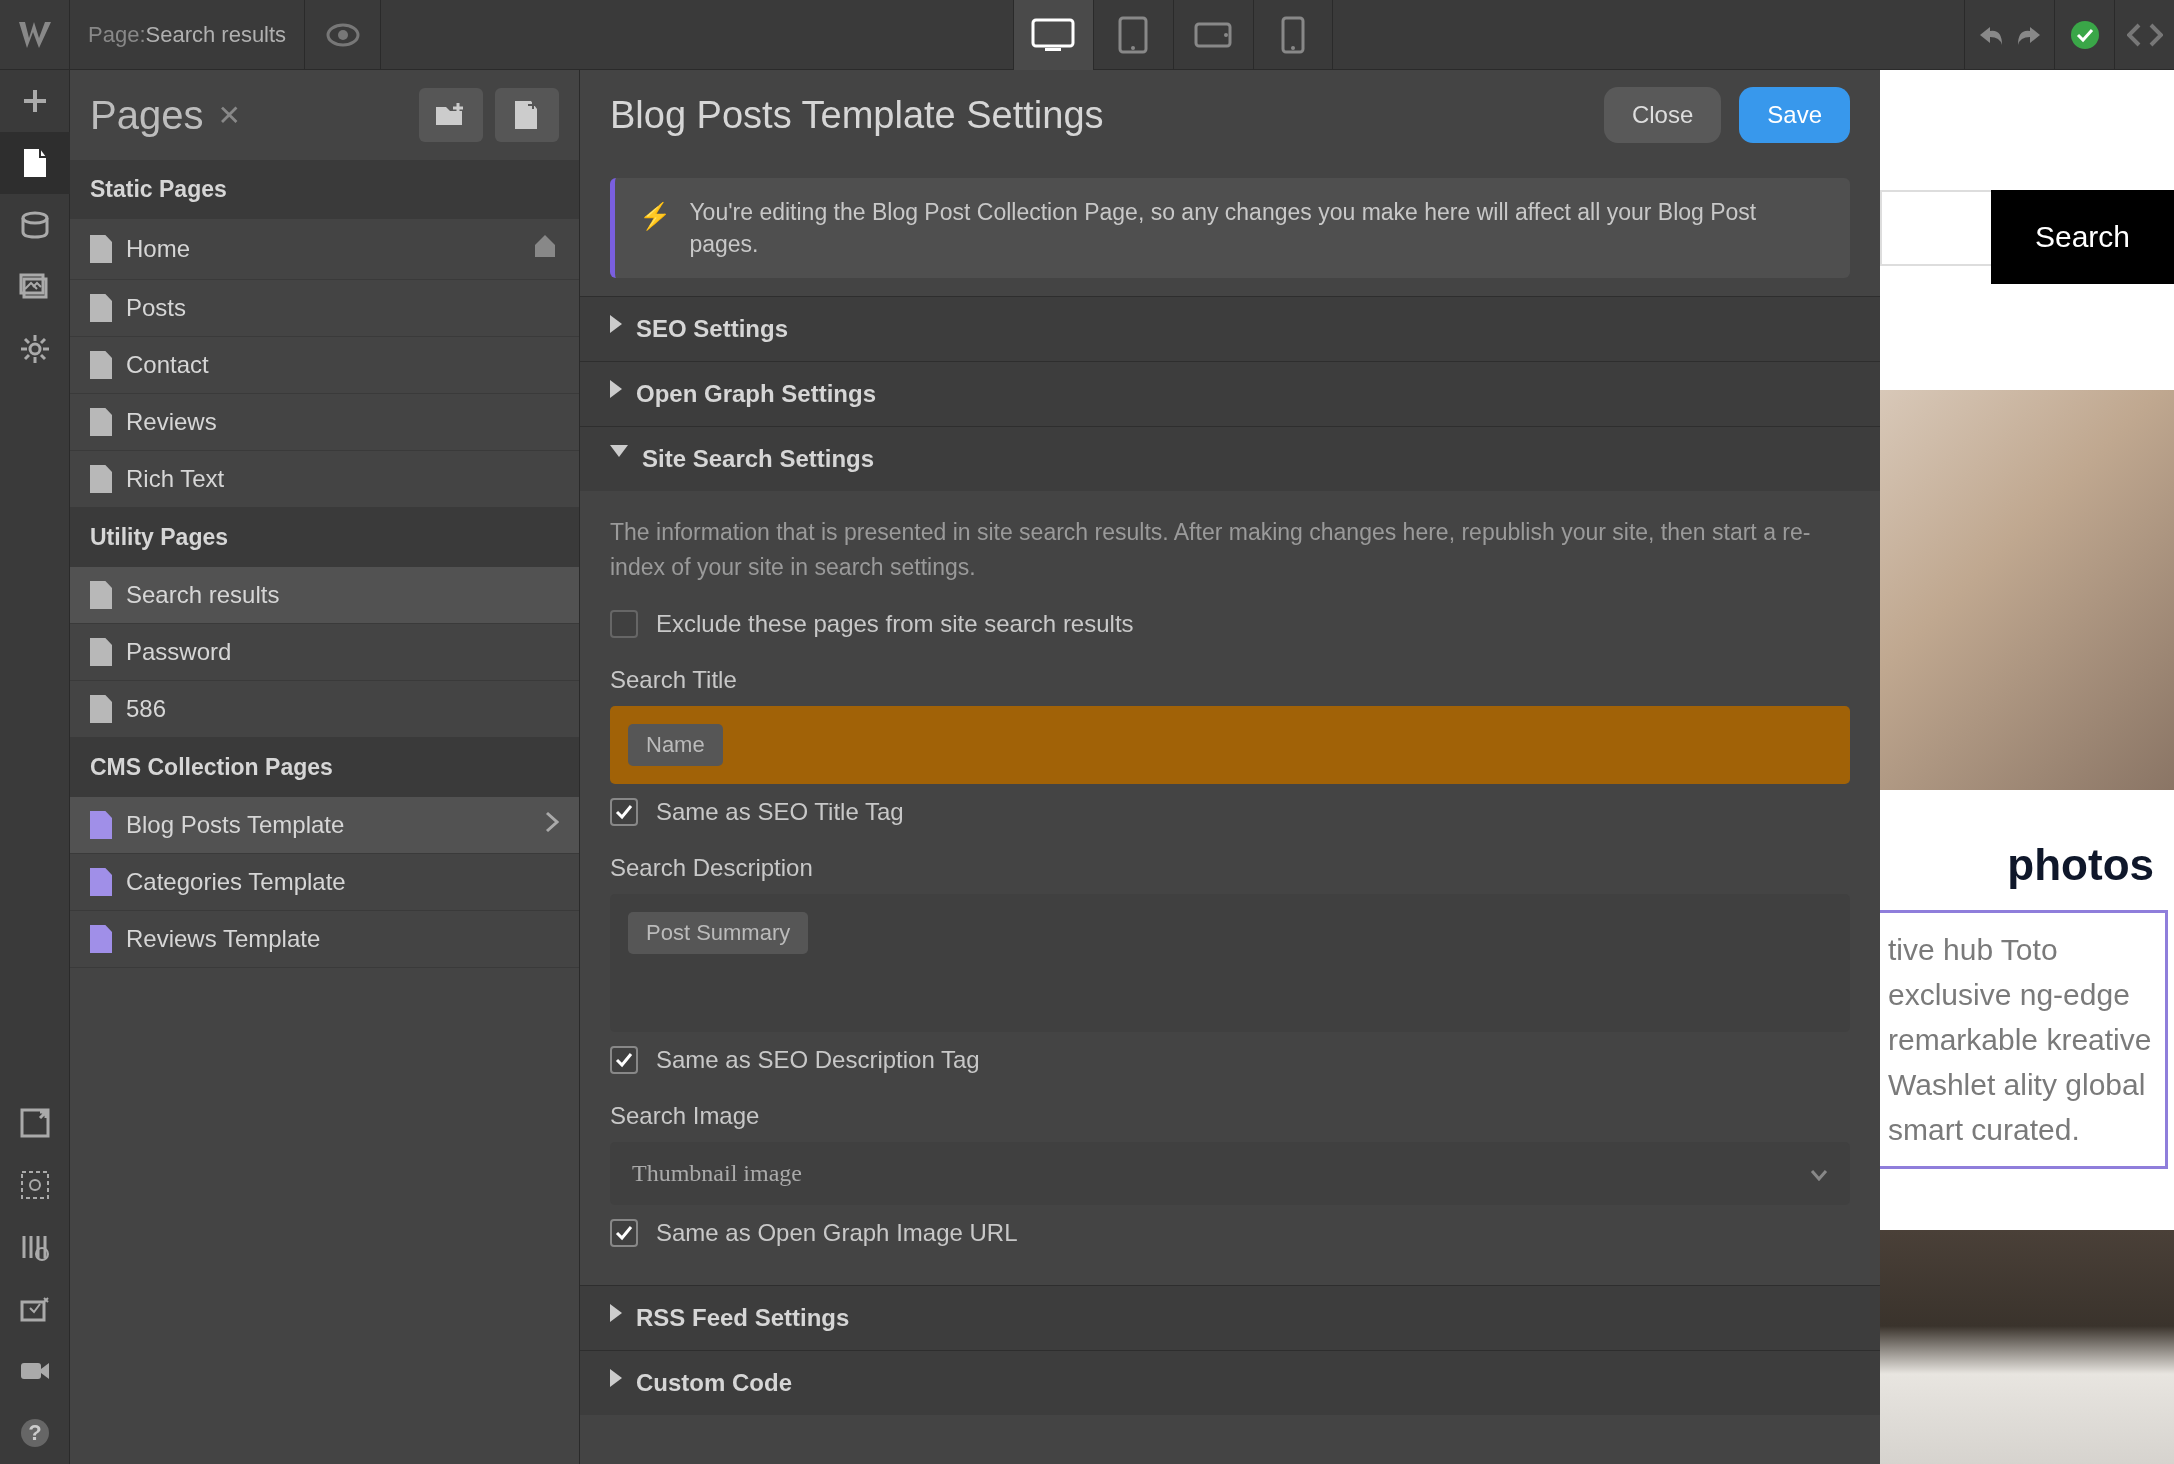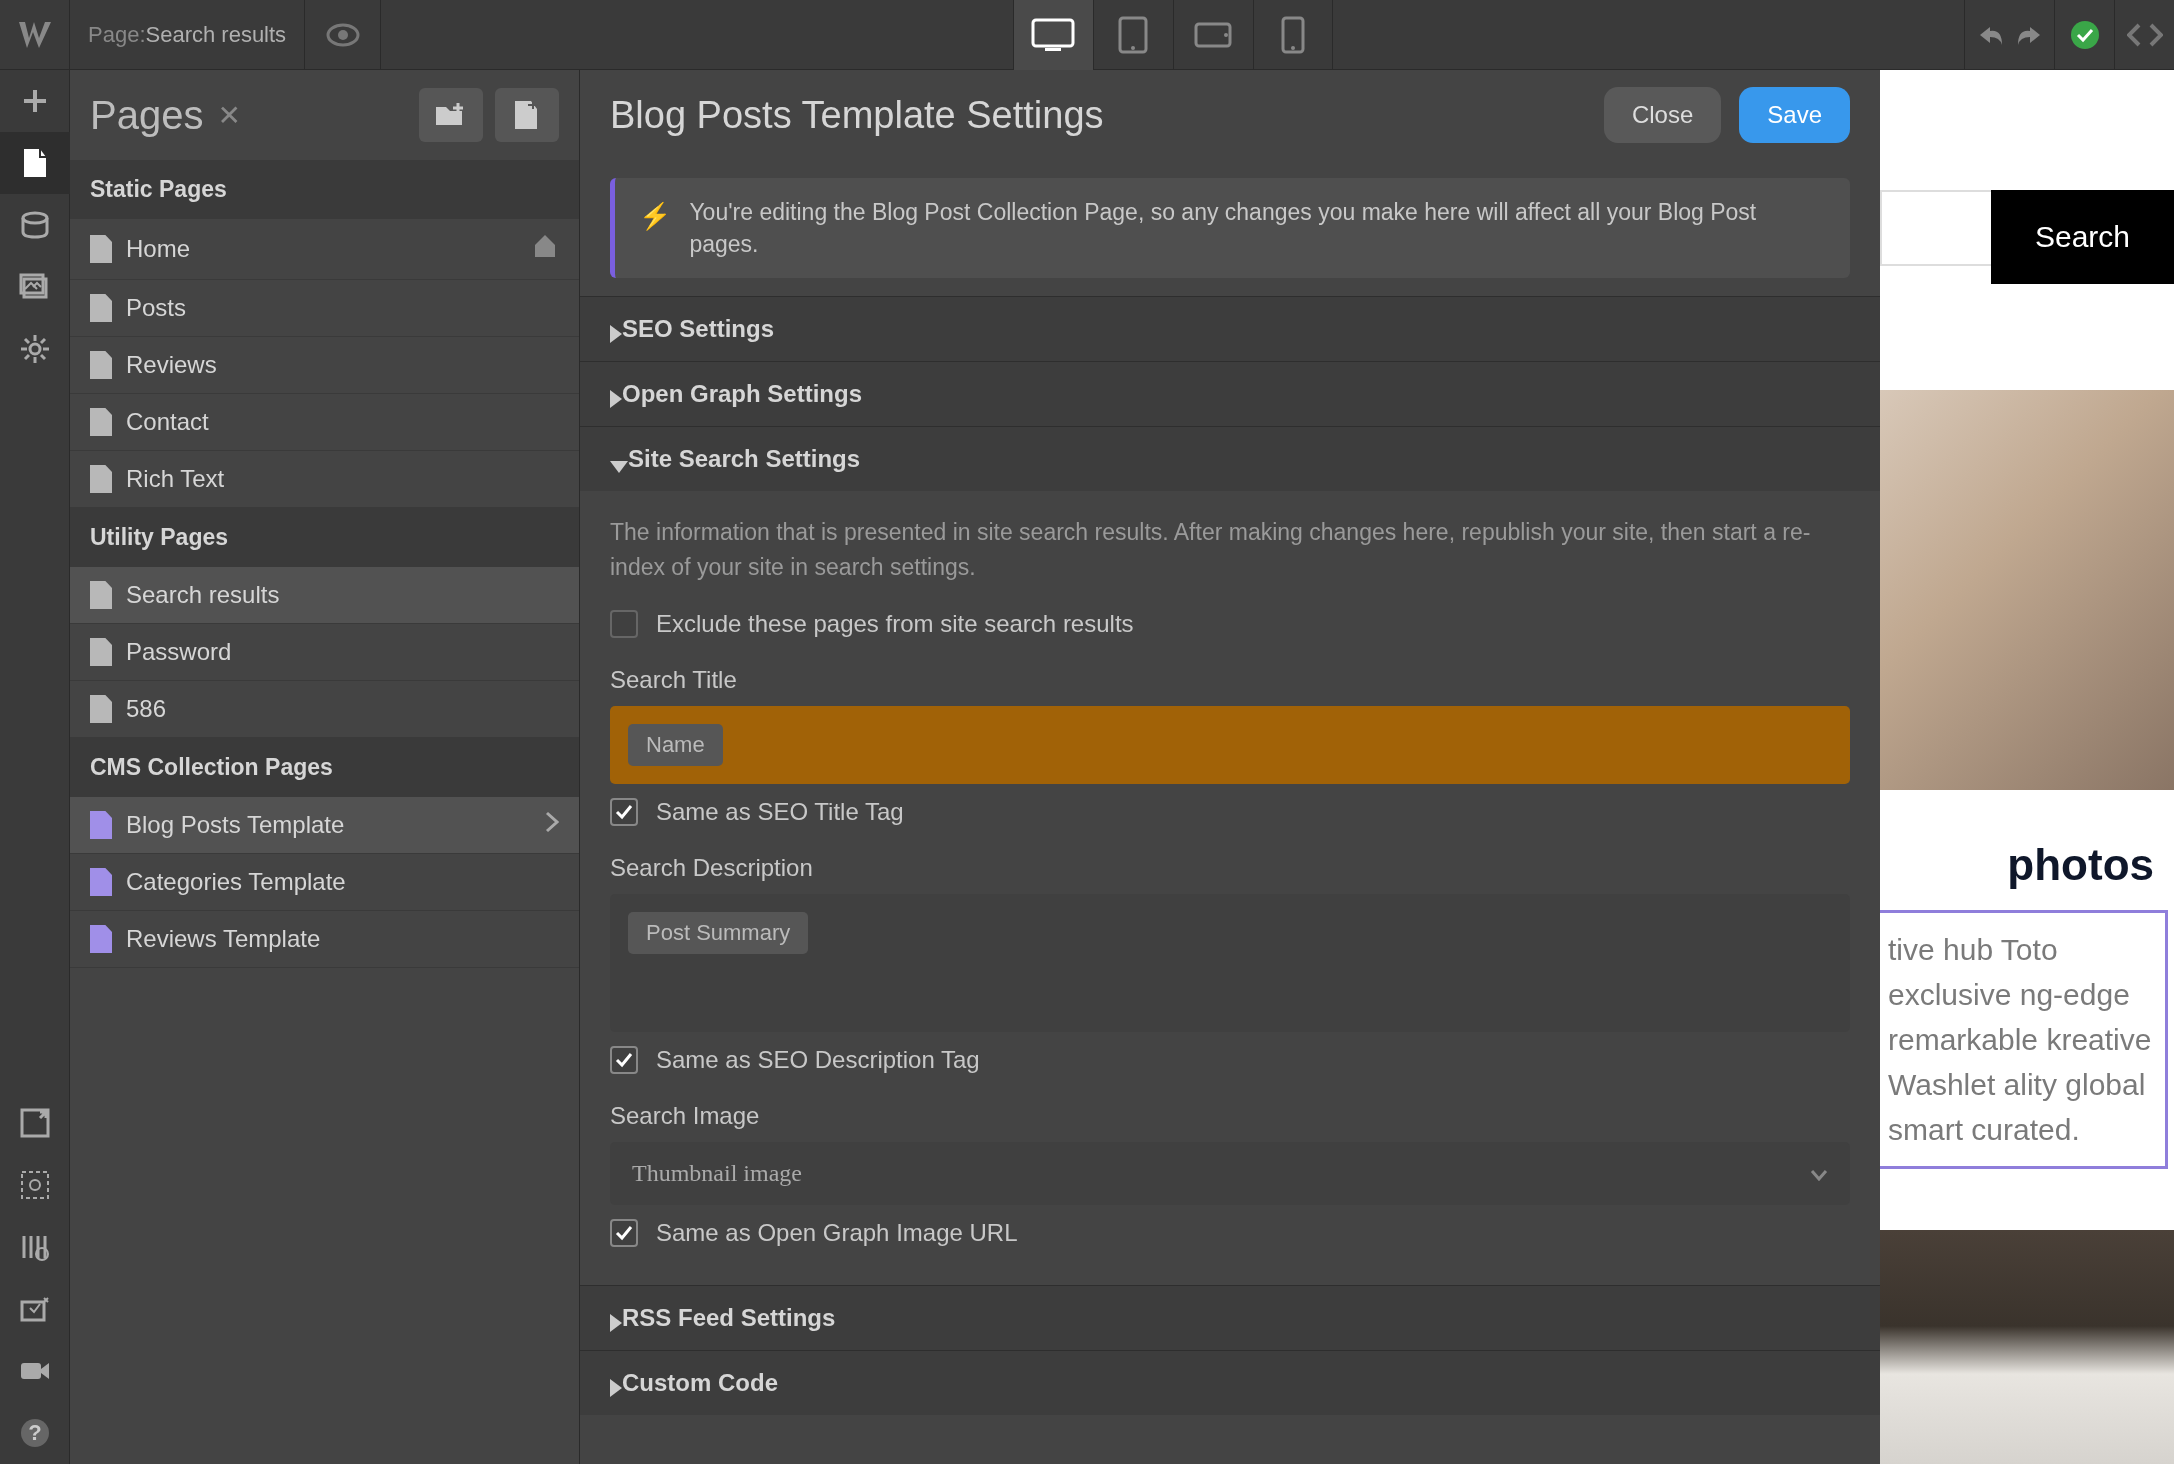--- a/index.html
+++ b/index.html
@@ -190,27 +190,28 @@
   display: flex;
   align-items: flex-start;
   gap: 18px;
   font-size: 23px;
   color: #c8c8c8;
   line-height: 1.4;
 }
 .bolt-icon { color: #a08fe8; font-size: 26px; margin-top: 2px; }
 .collapsible {
   display: flex;
-  align-items: flex-end;
+  align-items: flex-start;
   padding: 18px 30px;
   background: #3d3d3d;
   border-top: 1px solid #2e2e2e;
   font-size: 24px;
   font-weight: 600;
   color: #d6d6d6;
+  gap: 14px;
 }
 .collapsible.expanded { background: #3d3d3d; }
 .tri-right {
   width: 0; height: 0;
   border-top: 9px solid transparent;
   border-bottom: 9px solid transparent;
   border-left: 12px solid #ccc;
 }
 .tri-down {
   width: 0; height: 0;
@@ -504,25 +505,25 @@
           <path d="M4 12 L14 2 L24 12 V24 H4 Z" fill="#888"></path>
         </svg>
     </span>
   </div>
   <div class="page-item">
     <div class="page-icon-doc"></div>
     <span>Posts</span>
   </div>
   <div class="page-item">
     <div class="page-icon-doc"></div>
+    <span>Contact</span>
+  </div>
+  <div class="page-item">
+    <div class="page-icon-doc"></div>
     <span>Reviews</span>
-  </div>
-  <div class="page-item">
-    <div class="page-icon-doc"></div>
-    <span>Contact</span>
   </div>
   <div class="page-item">
     <div class="page-icon-doc"></div>
     <span>Rich Text</span>
   </div>
 
   <div class="section-header">Utility Pages</div>
   <div class="page-item active">
     <div class="page-icon-doc"></div>
     <span>Search results</span>

